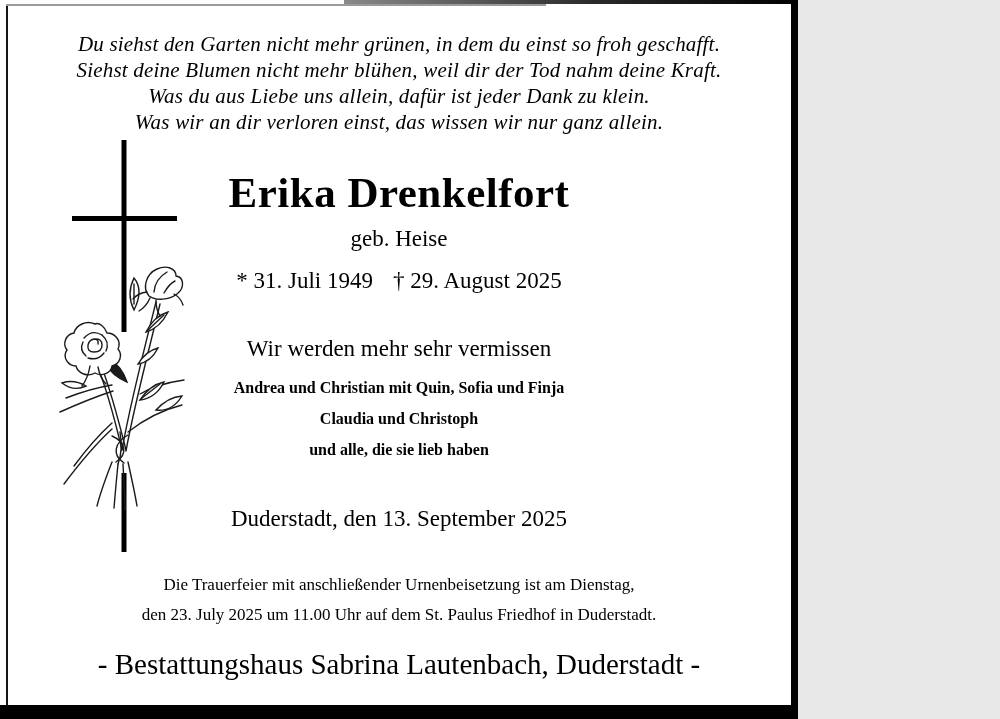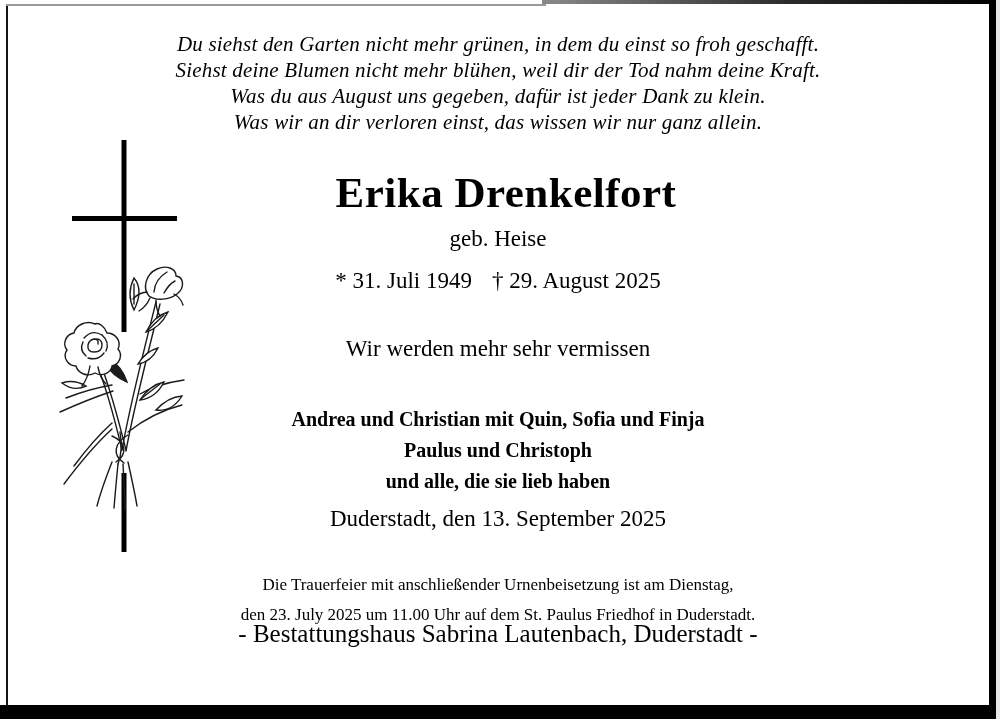--- a/index.html
+++ b/index.html
@@ -1,43 +1,43 @@
 <!DOCTYPE html>
 <html><head>
 <meta charset="utf-8">
 <style>
   html, body { margin: 0; padding: 0; background: #e8e8e8; }
   .page {
     position: relative;
-    width: 996px;
+    width: 798px;
     height: 719px;
     background: #ffffff;
     overflow: hidden;
     font-family: "Liberation Serif", "DejaVu Serif", serif;
     color: #000000;
   }
   
   .frame-left   { position:absolute; left:6px;  top:4px;  width:2px;  height:701px; background:#161616; }
   .frame-top-a  { position:absolute; left:6px;  top:4px;  width:540px; height:2px;  background:#9a9a9a; }
   .frame-top-b  { position:absolute; right:0;   top:0;    width:454px; height:4px;
                   background:linear-gradient(to right,#8a8a8a,#2a2a2a 55%,#000); }
   .frame-right  { position:absolute; right:0;   top:0;    width:7px;  height:719px; background:#000; }
   .frame-bottom { position:absolute; left:0;    bottom:0; width:1000px; height:14px; background:#000; }
 
   .center { position:absolute; left:0; width:100%; text-align:center; white-space:nowrap; }
   #verse     { top:31px;  font-style:italic; font-size:21px; line-height:26px; letter-spacing:0.2px; }
-  #name      { top:168px; font-size:43px; font-weight:bold; letter-spacing:0.5px;margin-left:8px; }
+  #name      { top:168px; font-size:43px; font-weight:bold; letter-spacing:0.5px; }
   #maiden    { top:226px; font-size:23px; }
   #dates     { top:268px; font-size:23px; }
   #dates .birth { margin-right:20px; }
   #farewell  { top:336px; font-size:23px; }
-  #mourners  { top:404px; font-size:20px; font-weight:bold; line-height:31px; }
+  #mourners  { top:372px; font-size:16px; font-weight:bold; line-height:31px; }
   #placedate { top:506px; font-size:23px; }
   #service   { top:570px; font-size:17px; line-height:30px; }
-  #home      { top:620px; font-size:25px; }
+  #home      { top:648px; font-size:29px; }
 
   #illustration { position:absolute; left:50px; top:132px; width:140px; height:426px; }
 </style>
 </head>
 <body>
 
 <div class="page">
 
   <div class="frame-left"></div>
   <div class="frame-top-a"></div>
@@ -106,37 +106,37 @@
       <path d="M100,166 q-4,9 -11,13"></path>
       <path d="M106,168 q0,10 4,16"></path>
       <path d="M97,160 q-9,1 -14,7"></path>
       <path d="M124,162 q7,4 9,11"></path>
     </g>
   </svg>
 
   <div id="verse" class="center">
     <div>Du siehst den Garten nicht mehr grünen, in dem du einst so froh geschafft.</div>
     <div>Siehst deine Blumen nicht mehr blühen, weil dir der Tod nahm deine Kraft.</div>
-    <div>Was du aus August uns gegeben, dafür ist jeder Dank zu klein.</div>
+    <div>Was du aus Liebe uns allein, dafür ist jeder Dank zu klein.</div>
     <div>Was wir an dir verloren einst, das wissen wir nur ganz allein.</div>
   </div>
 
   <div id="name" class="center">Erika Drenkelfort</div>
 
   <div id="maiden" class="center">geb. Heise</div>
 
   <div id="dates" class="center">
     <span class="birth">* 31. Juli 1949</span><span>† 29. August 2025</span>
   </div>
 
   <div id="farewell" class="center">Wir werden mehr sehr vermissen</div>
 
   <div id="mourners" class="center">
     <div>Andrea und Christian mit Quin, Sofia und Finja</div>
-    <div>Paulus und Christoph</div>
+    <div>Claudia und Christoph</div>
     <div>und alle, die sie lieb haben</div>
   </div>
 
   <div id="placedate" class="center">Duderstadt, den 13. September 2025</div>
 
   <div id="service" class="center">
     <div>Die Trauerfeier mit anschließender Urnenbeisetzung ist am Dienstag,</div>
     <div>den 23. July 2025 um 11.00 Uhr auf dem St. Paulus Friedhof in Duderstadt.</div>
   </div>
 

